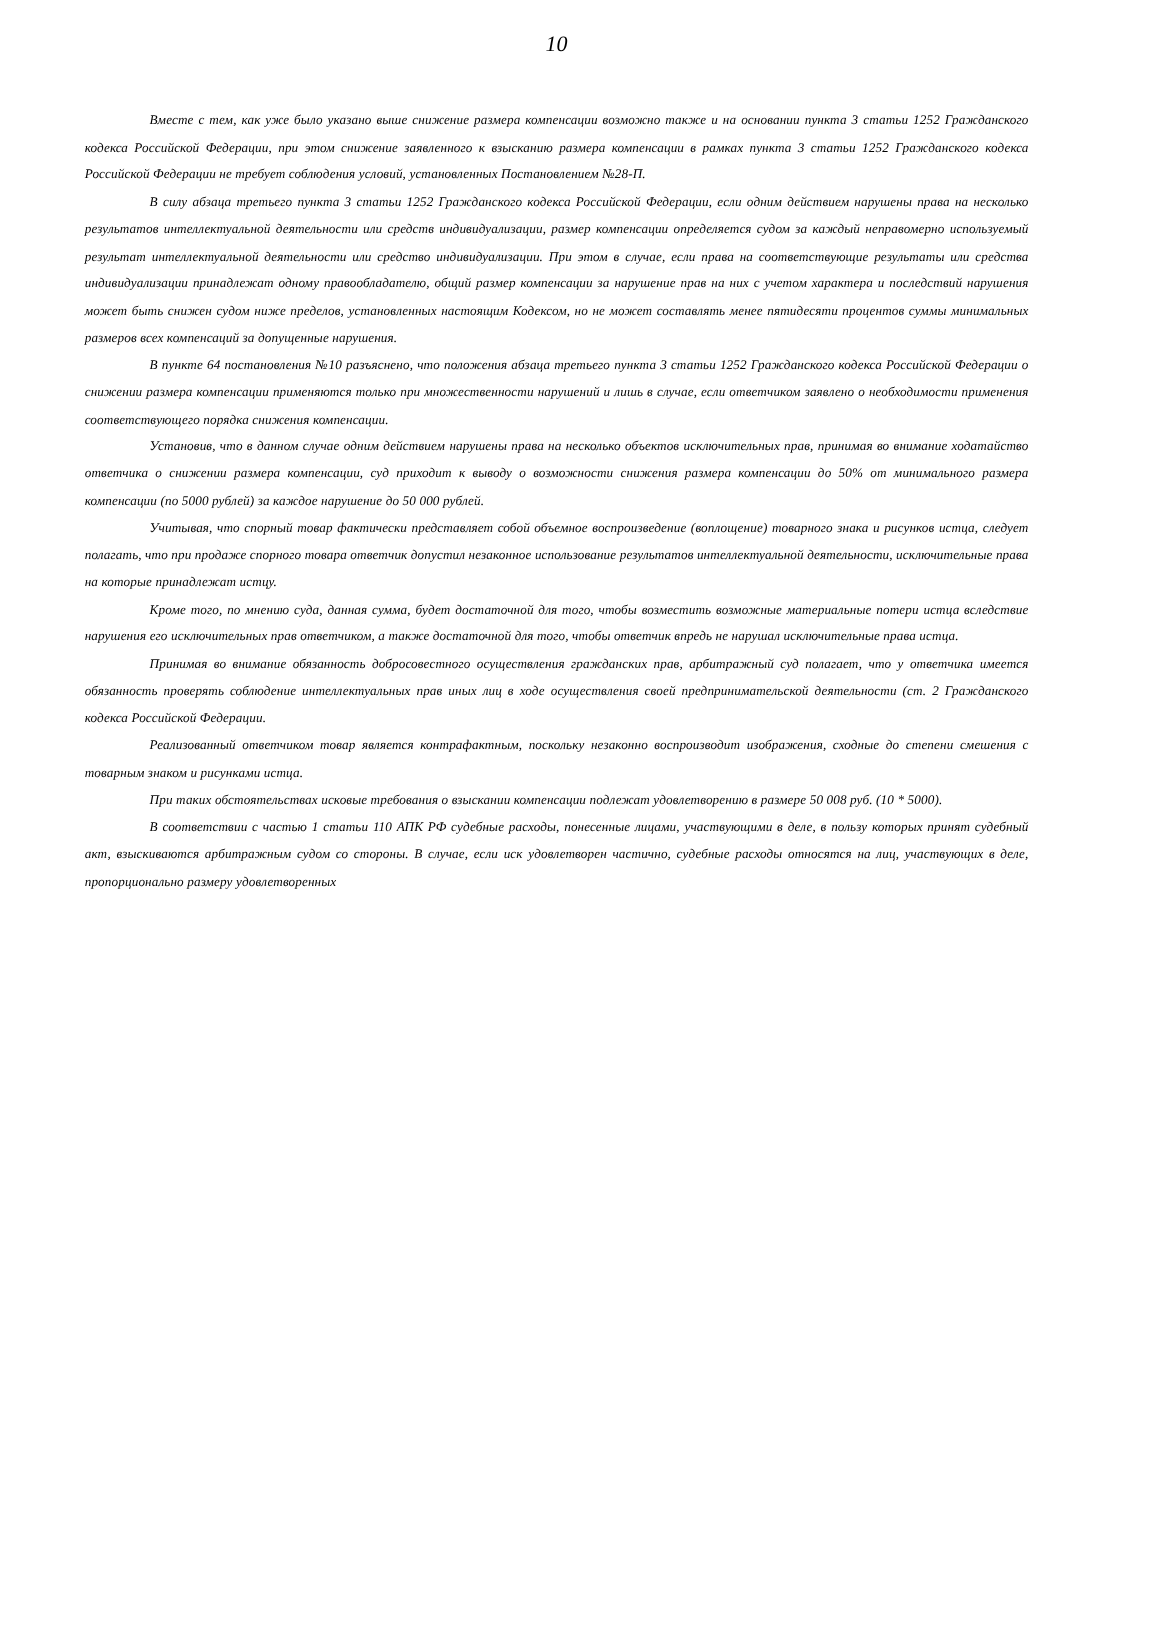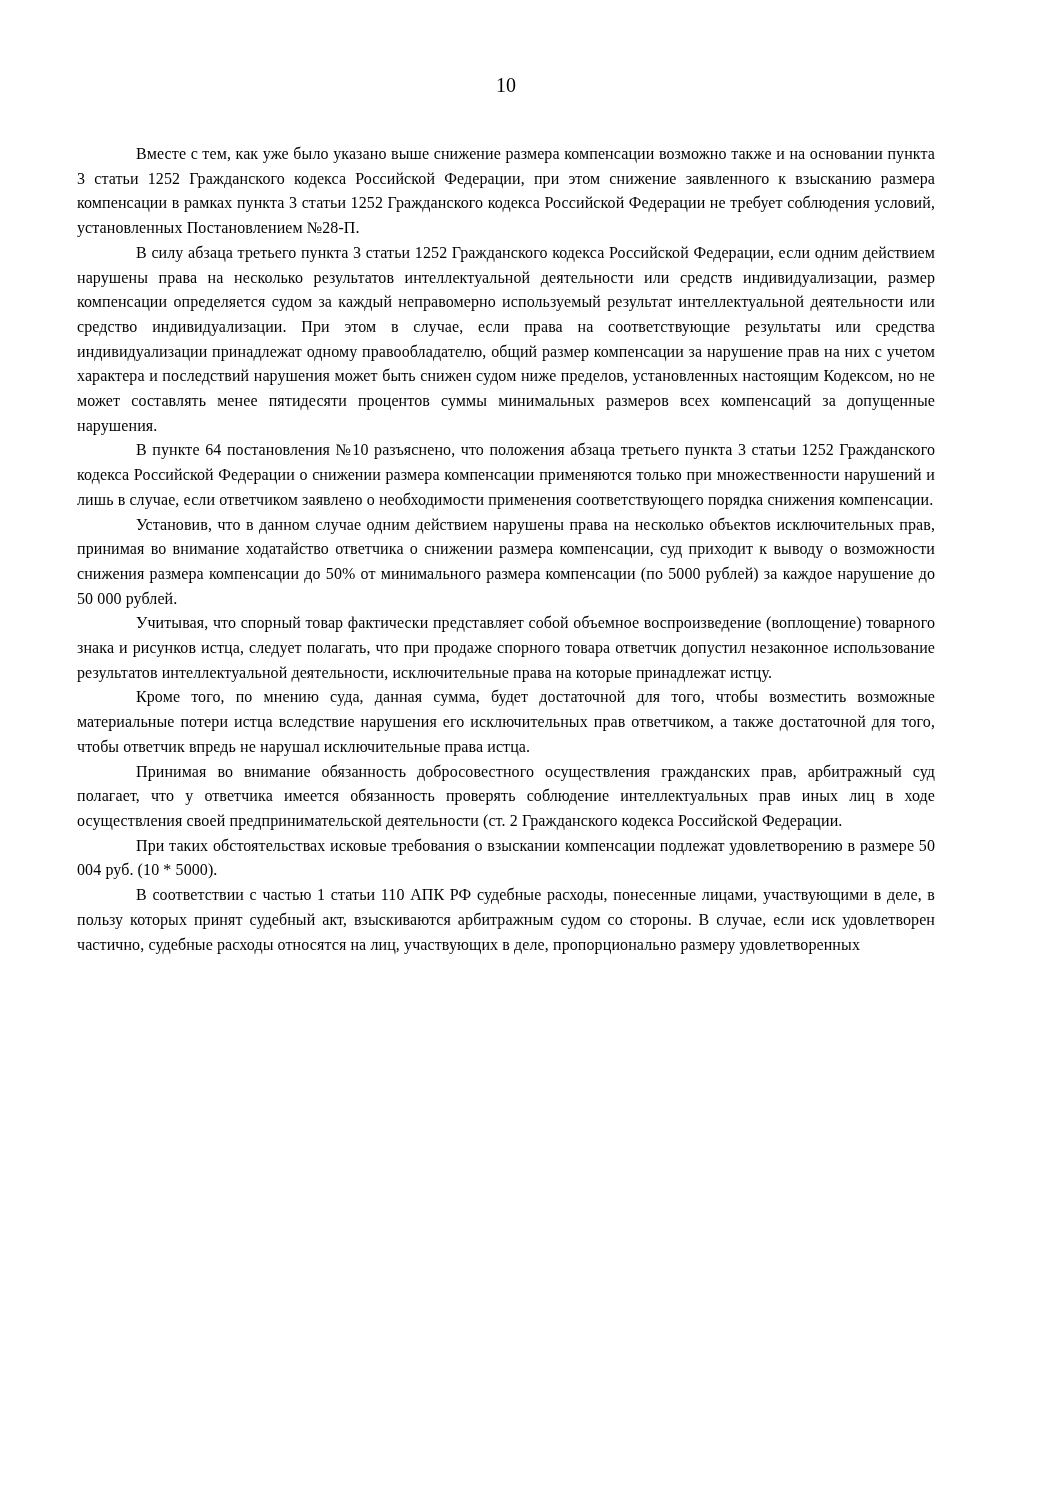--- a/index.html
+++ b/index.html
@@ -8,49 +8,51 @@
     background: #ffffff;
   }
   .page {
     position: relative;
     width: 1060px;
     height: 1500px;
     background: #ffffff;
     color: #000000;
     font-family: "Liberation Serif", "DejaVu Serif", serif;
     box-sizing: border-box;
-    padding: 72px 125px 0 77px;
+    padding: 27px 125px 0 77px;
     overflow: hidden;
+    font-style: italic;
   }
   .page-number {
     text-align: center;
     font-size: 20px;
     line-height: 26px;
   }
   .document-body {
     margin-top: 44px;
   }
   .para {
     margin: 0;
-    font-size: 16px;
+    font-size: 12px;
     line-height: 24.7px;
     text-align: justify;
     text-indent: 59px;
     letter-spacing: 0.1px;
   }
 </style>
 </head>
 <body>
 
 <div class="page">
   <div class="page-number">10</div>
   <div class="document-body" id="doc-body">
       <p class="para">Вместе с тем, как уже было указано выше снижение размера компенсации возможно также и на основании пункта 3 статьи 1252 Гражданского кодекса Российской Федерации, при этом снижение заявленного к взысканию размера компенсации в рамках пункта 3 статьи 1252 Гражданского кодекса Российской Федерации не требует соблюдения условий, установленных Постановлением №28-П.</p>
       <p class="para">В силу абзаца третьего пункта 3 статьи 1252 Гражданского кодекса Российской Федерации, если одним действием нарушены права на несколько результатов интеллектуальной деятельности или средств индивидуализации, размер компенсации определяется судом за каждый неправомерно используемый результат интеллектуальной деятельности или средство индивидуализации. При этом в случае, если права на соответствующие результаты или средства индивидуализации принадлежат одному правообладателю, общий размер компенсации за нарушение прав на них с учетом характера и последствий нарушения может быть снижен судом ниже пределов, установленных настоящим Кодексом, но не может составлять менее пятидесяти процентов суммы минимальных размеров всех компенсаций за допущенные нарушения.</p>
       <p class="para">В пункте 64 постановления №10 разъяснено, что положения абзаца третьего пункта 3 статьи 1252 Гражданского кодекса Российской Федерации о снижении размера компенсации применяются только при множественности нарушений и лишь в случае, если ответчиком заявлено о необходимости применения соответствующего порядка снижения компенсации.</p>
       <p class="para">Установив, что в данном случае одним действием нарушены права на несколько объектов исключительных прав, принимая во внимание ходатайство ответчика о снижении размера компенсации, суд приходит к выводу о возможности снижения размера компенсации до 50% от минимального размера компенсации (по 5000 рублей) за каждое нарушение до 50 000 рублей.</p>
       <p class="para">Учитывая, что спорный товар фактически представляет собой объемное воспроизведение (воплощение) товарного знака и рисунков истца, следует полагать, что при продаже спорного товара ответчик допустил незаконное использование результатов интеллектуальной деятельности, исключительные права на которые принадлежат истцу.</p>
       <p class="para">Кроме того, по мнению суда, данная сумма, будет достаточной для того, чтобы возместить возможные материальные потери истца вследствие нарушения его исключительных прав ответчиком, а также достаточной для того, чтобы ответчик впредь не нарушал исключительные права истца.</p>
       <p class="para">Принимая во внимание обязанность добросовестного осуществления гражданских прав, арбитражный суд полагает, что у ответчика имеется обязанность проверять соблюдение интеллектуальных прав иных лиц в ходе осуществления своей предпринимательской деятельности (ст. 2 Гражданского кодекса Российской Федерации.</p>
-      <p class="para">При таких обстоятельствах исковые требования о взыскании компенсации подлежат удовлетворению в размере 50 004 руб. (10 * 5000).</p>
+      <p class="para">Реализованный ответчиком товар является контрафактным, поскольку незаконно воспроизводит изображения, сходные до степени смешения с товарным знаком и рисунками истца.</p>
+      <p class="para">При таких обстоятельствах исковые требования о взыскании компенсации подлежат удовлетворению в размере 50 008 руб. (10 * 5000).</p>
       <p class="para">В соответствии с частью 1 статьи 110 АПК РФ судебные расходы, понесенные лицами, участвующими в деле, в пользу которых принят судебный акт, взыскиваются арбитражным судом со стороны. В случае, если иск удовлетворен частично, судебные расходы относятся на лиц, участвующих в деле, пропорционально размеру удовлетворенных</p>
     </div>
 </div>
 
 </body></html>

